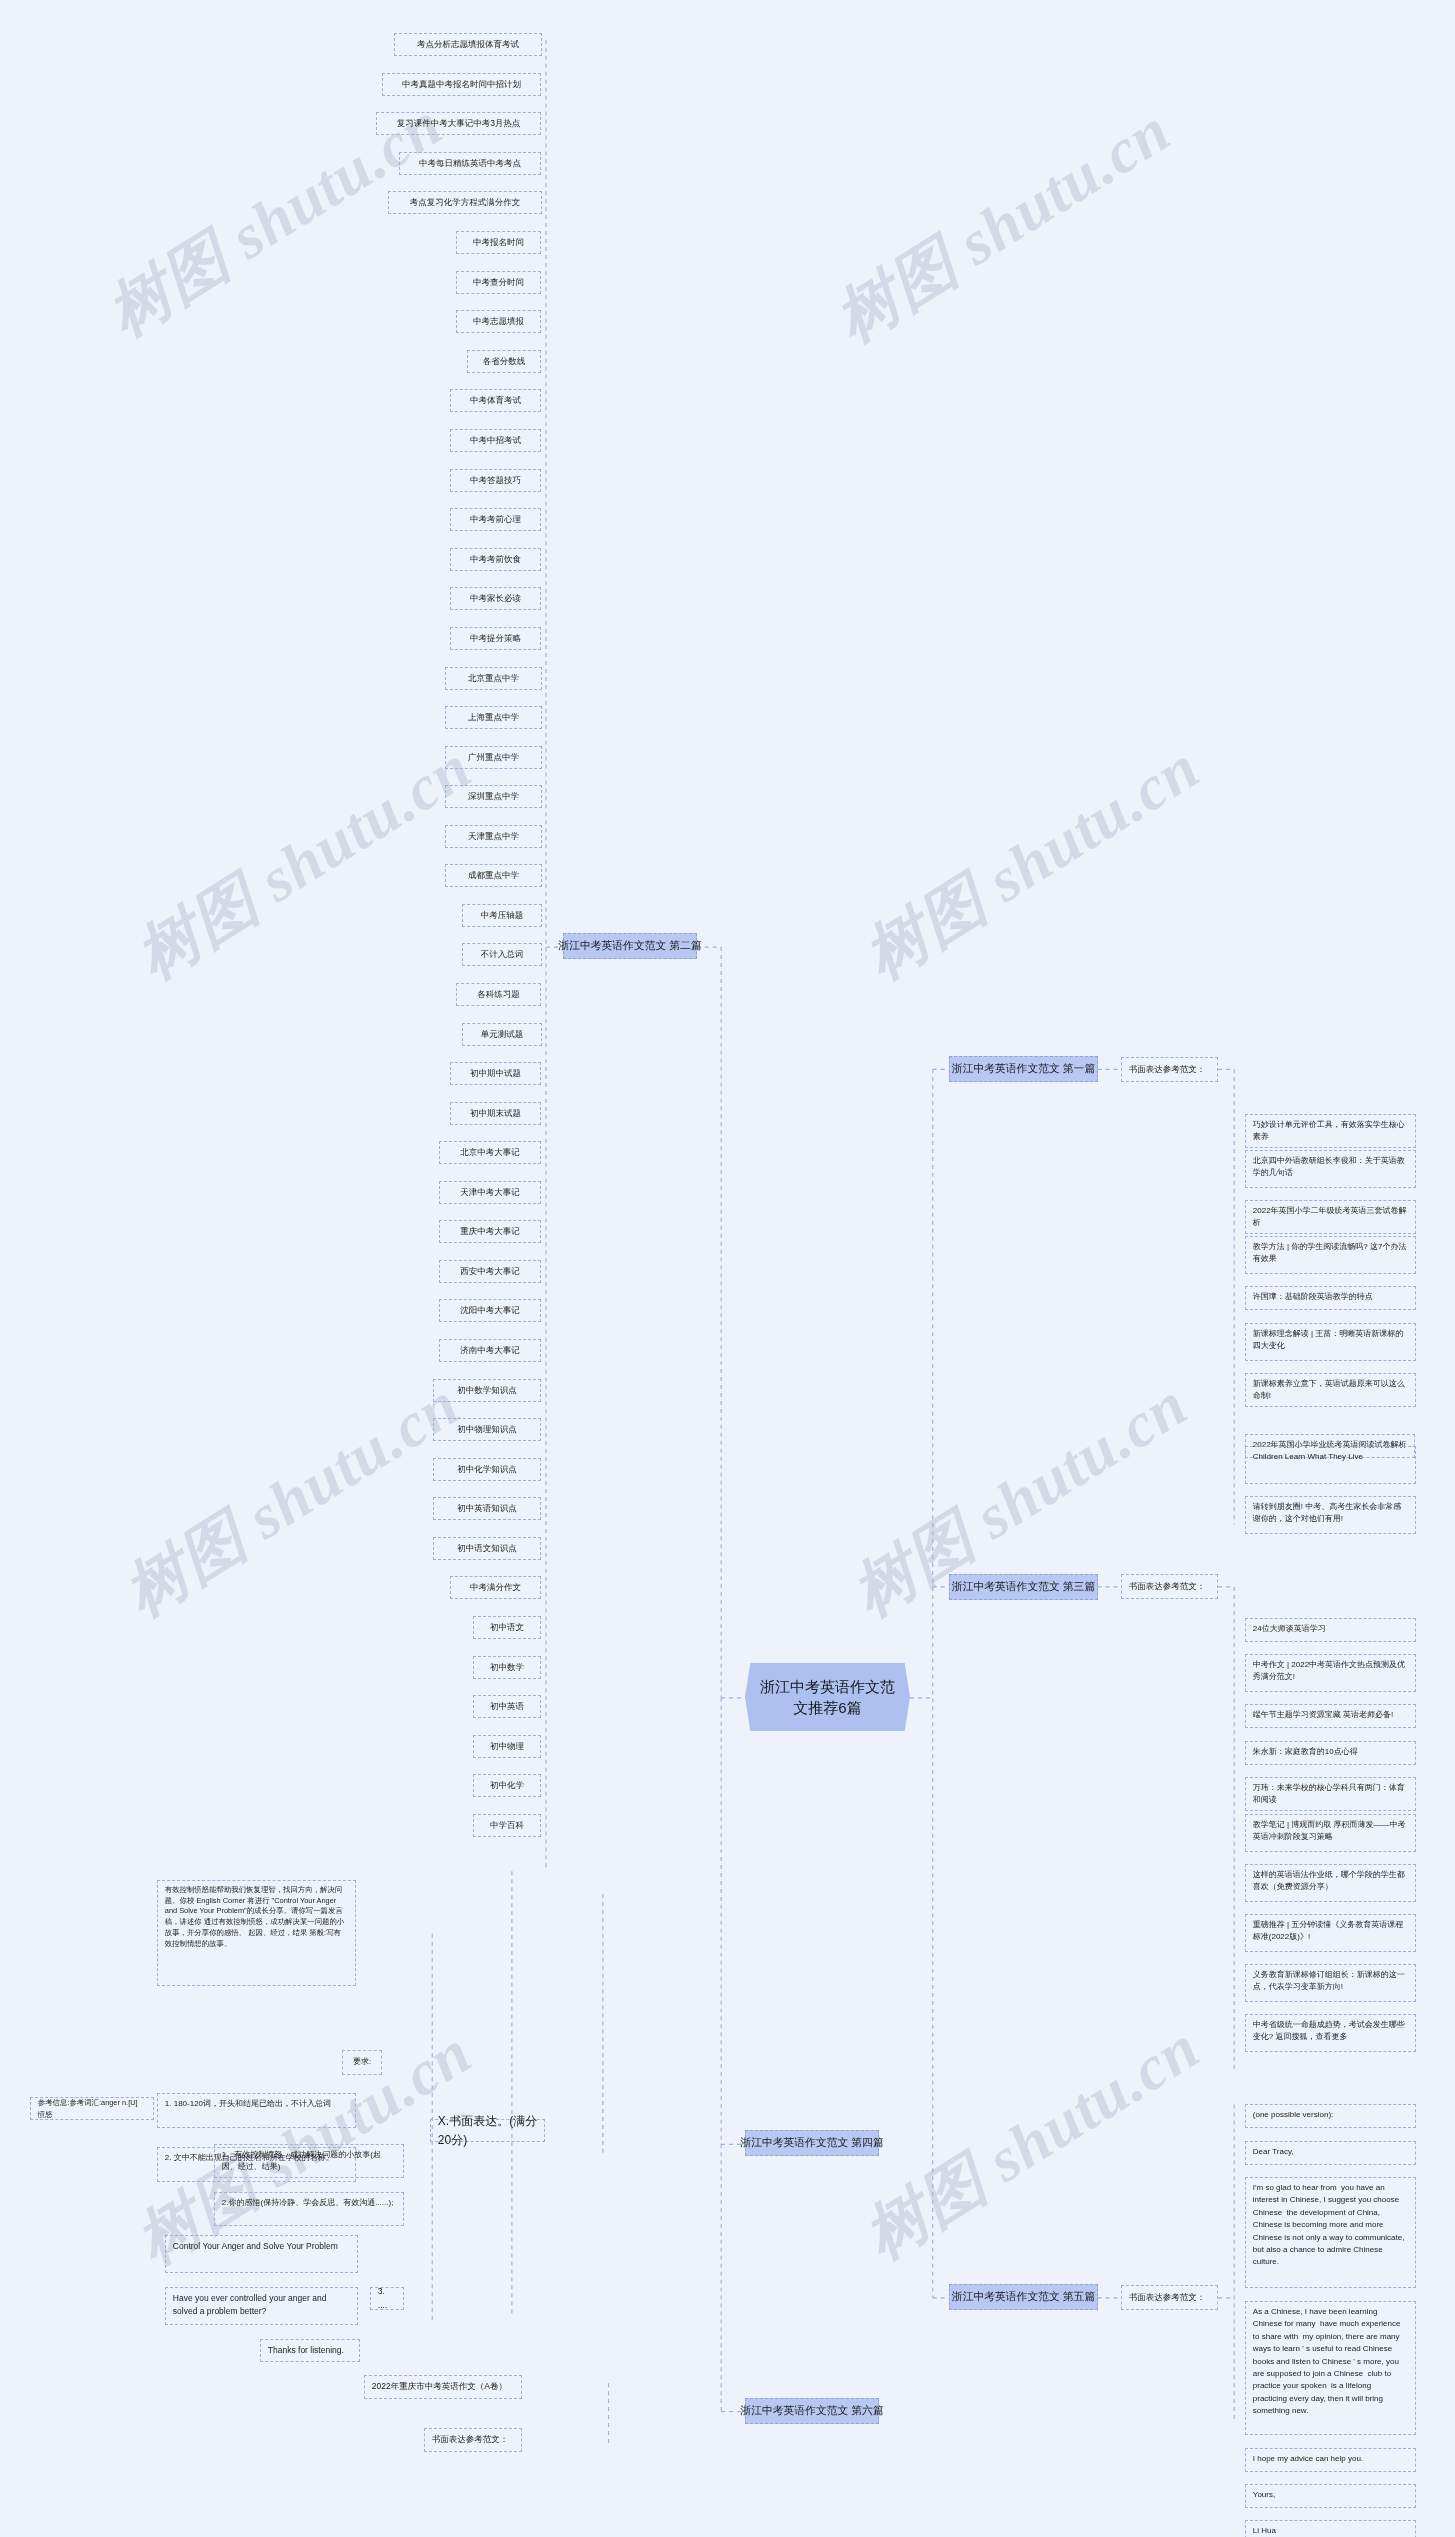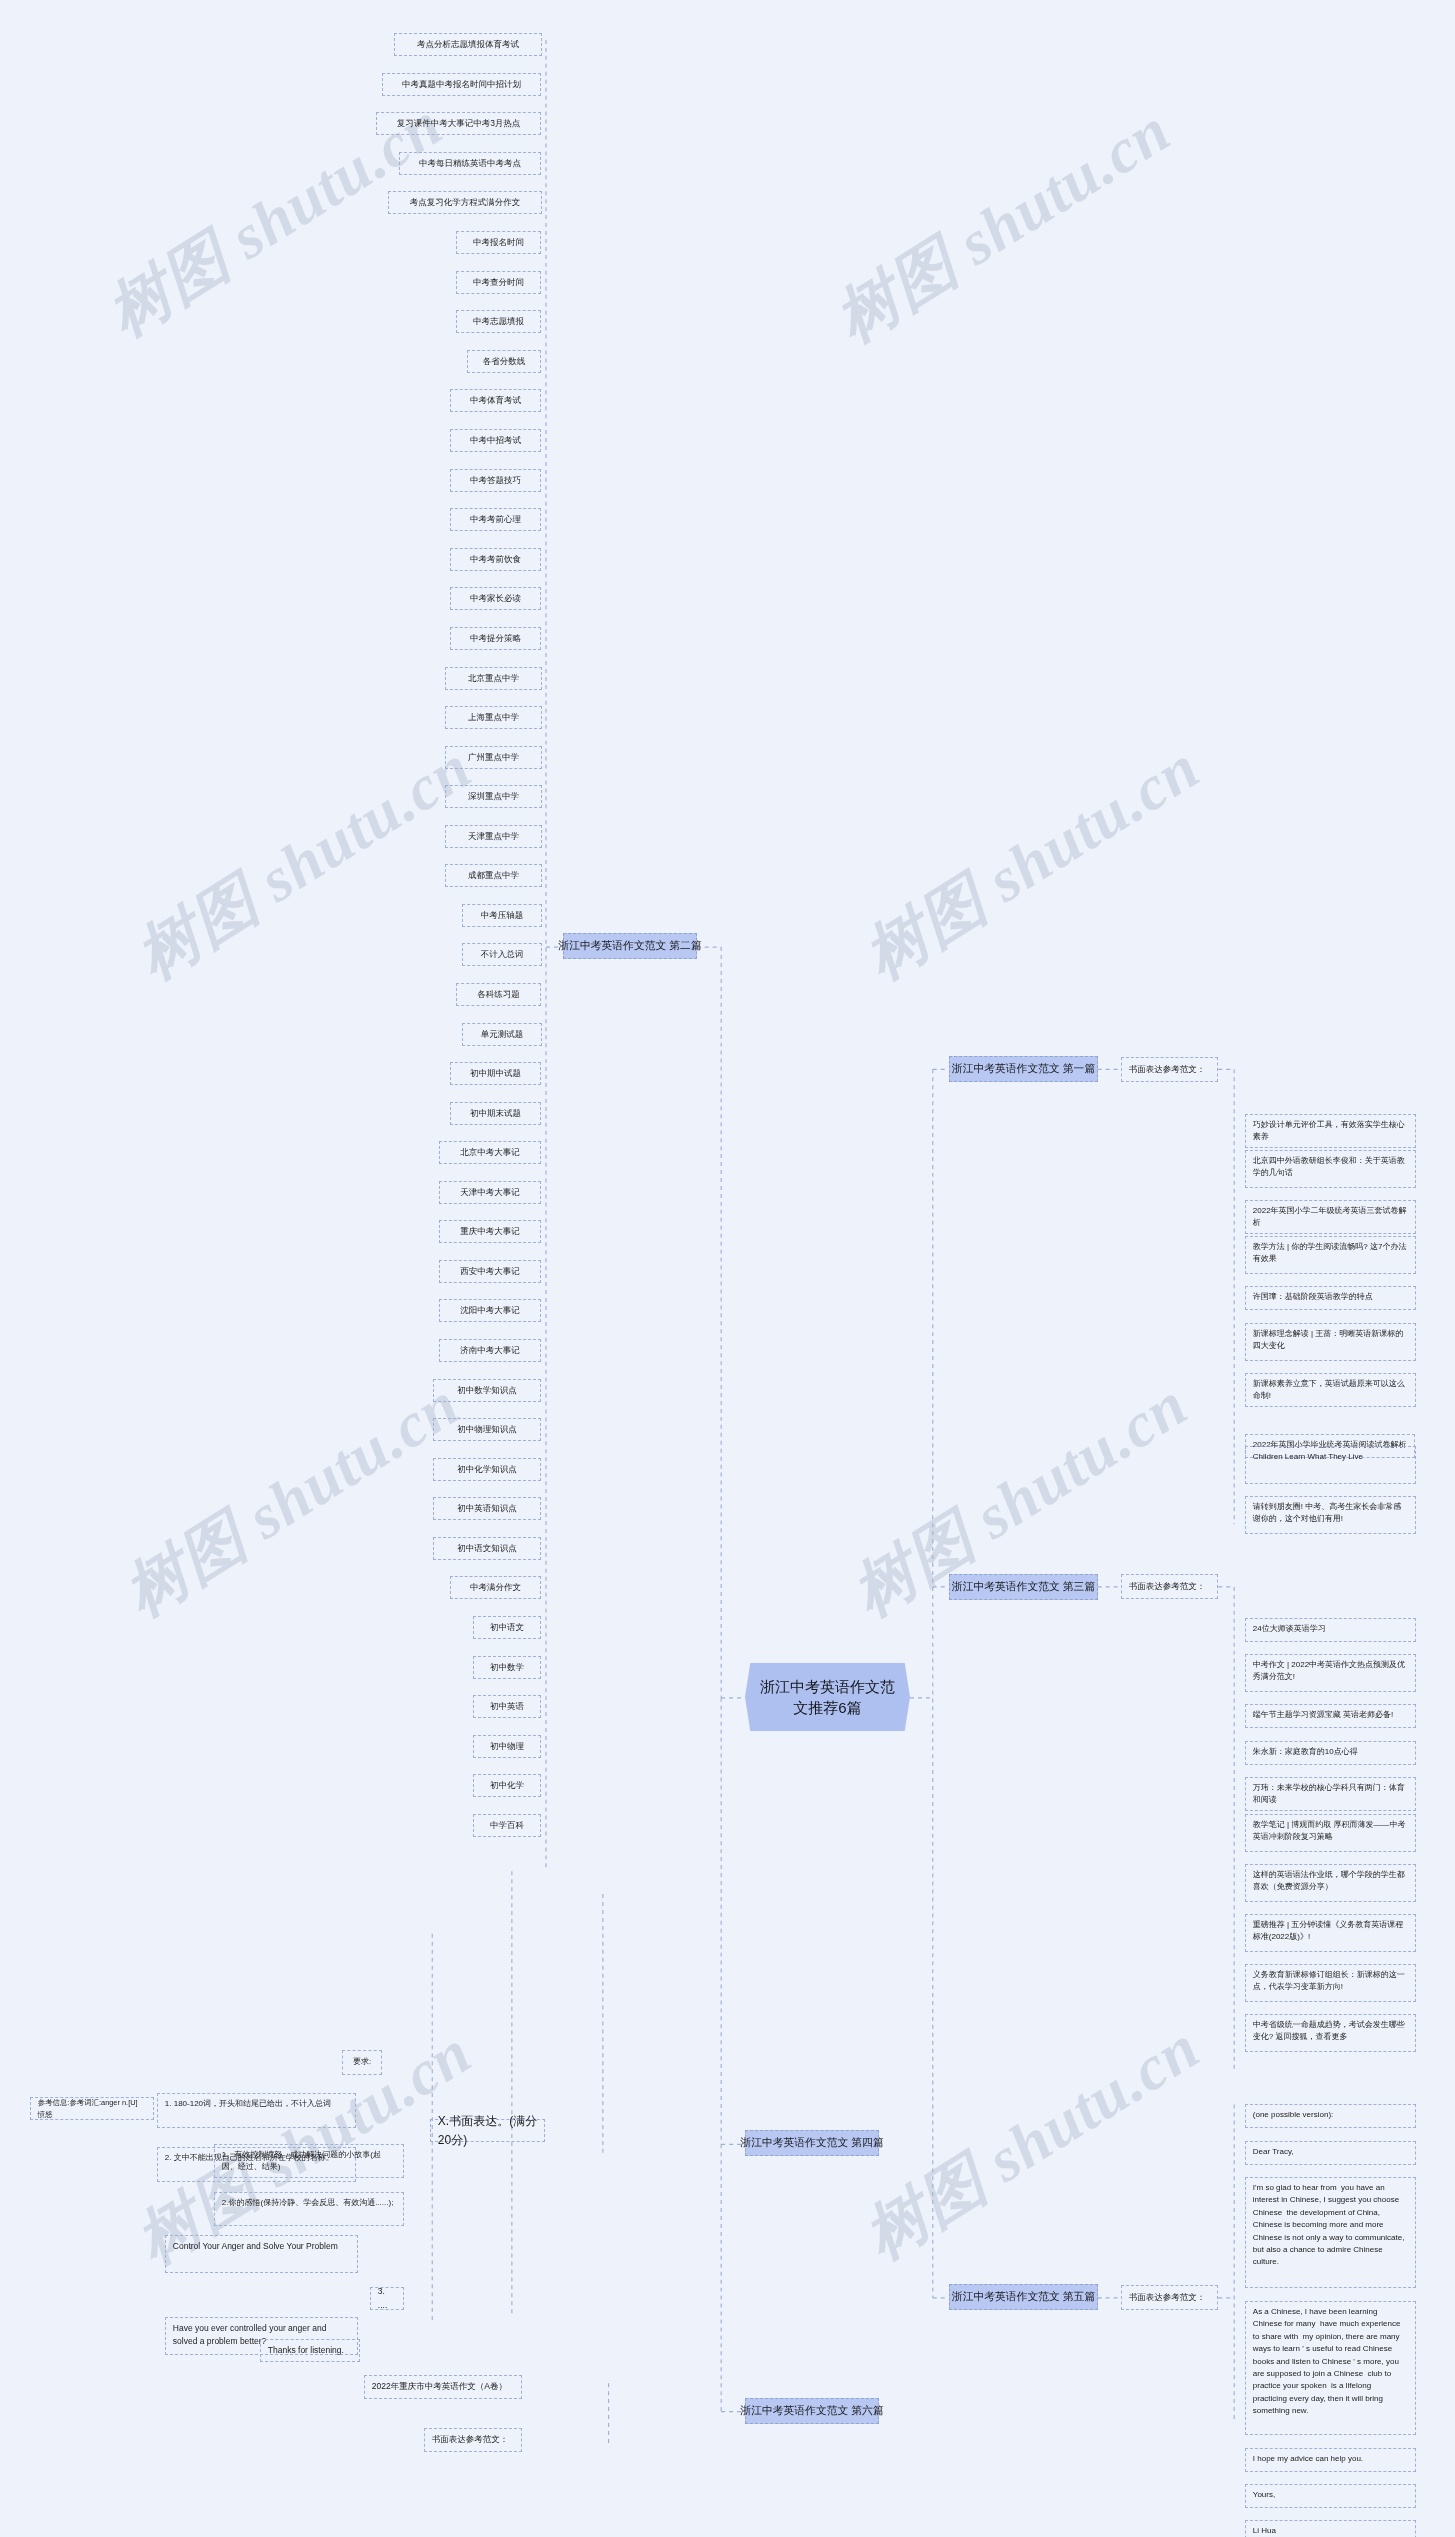--- a/index.html
+++ b/index.html
@@ -239,20 +239,23 @@
   <div id="ch5-items">
       <div class="node multi" style="left: 1245px; top: 2104px; width: 171px; min-height: 24px; font-size: 8px; line-height: 1.55;"><span>(one possible version):</span></div>
       <div class="node multi" style="left: 1245px; top: 2141px; width: 171px; min-height: 24px; font-size: 8px; line-height: 1.55;"><span>Dear Tracy,</span></div>
       <div class="node multi" style="left: 1245px; top: 2177px; width: 171px; min-height: 111px; font-size: 8px; line-height: 1.55;"><span>I'm so glad to hear from  you have an interest in Chinese, I suggest you choose Chinese  the development of China, Chinese is becoming more and more Chinese is not only a way to communicate, but also a chance to admire Chinese culture.</span></div>
       <div class="node multi" style="left: 1245px; top: 2301px; width: 171px; min-height: 134px; font-size: 8px; line-height: 1.55;"><span>As a Chinese, I have been learning Chinese for many  have much experience to share with  my opinion, there are many ways to learn ' s useful to read Chinese books and listen to Chinese ' s more, you are supposed to join a Chinese  club to practice your spoken  is a lifelong  practicing every day, then it will bring something new.</span></div>
       <div class="node multi" style="left: 1245px; top: 2448px; width: 171px; min-height: 24px; font-size: 8px; line-height: 1.55;"><span>I hope my advice can help you.</span></div>
       <div class="node multi" style="left: 1245px; top: 2484px; width: 171px; min-height: 24px; font-size: 8px; line-height: 1.55;"><span>Yours,</span></div>
       <div class="node multi" style="left: 1245px; top: 2520px; width: 171px; min-height: 24px; font-size: 8px; line-height: 1.55;"><span>Li Hua</span></div>
     </div>
 
+  <div class="node multi" style="left:157px;top:1880px;width:199px;min-height:106px;font-size:7.4px;line-height:1.45;">
+    <span>有效控制愤怒能帮助我们恢复理智，找回方向，解决问题。你校 English Corner 将进行 "Control Your Anger and Solve Your Problem"的成长分享。请你写一篇发言稿，讲述你 通过有效控制愤怒，成功解决某一问题的小故事，并分享你的感悟。 起因、经过，结果 第般:写有效控制情想的故事。</span>
+  </div>
 
   <div class="node center-x" style="left:342px;top:2050px;width:40px;height:25px;font-size:8px;">
     <span>要求:</span>
   </div>
 
   <div class="node multi" style="left:157px;top:2093px;width:199px;height:35px;font-size:8px;">
     <span>1. 180-120词，开头和结尾已给出，不计入总词</span>
   </div>
 
   <div class="node multi" style="left:157px;top:2147px;width:199px;height:35px;font-size:8px;">
@@ -272,21 +275,21 @@
   </div>
 
   <div class="node multi" style="left:214px;top:2192px;width:190px;height:34px;font-size:8px;">
     <span>2.你的感悟(保持冷静、学会反思、有效沟通......);</span>
   </div>
 
   <div class="node multi" style="left:165px;top:2235px;width:193px;height:38px;font-size:8.5px;">
     <span>Control Your Anger and Solve Your Problem</span>
   </div>
 
-  <div class="node multi" style="left:165px;top:2287px;width:193px;height:38px;font-size:8.5px;margin-top:30px;">
+  <div class="node multi" style="left:165px;top:2287px;width:193px;height:38px;font-size:8.5px;">
     <span>Have you ever controlled your anger and solved a problem better?</span>
   </div>
 
   <div class="node" style="left:260px;top:2339px;width:100px;height:23px;font-size:8.5px;">
     <span>Thanks for listening.</span>
   </div>
 
   <div class="node" style="left:370px;top:2287px;width:34px;height:23px;font-size:8.5px;">
     <span>3. ....</span>
   </div>

